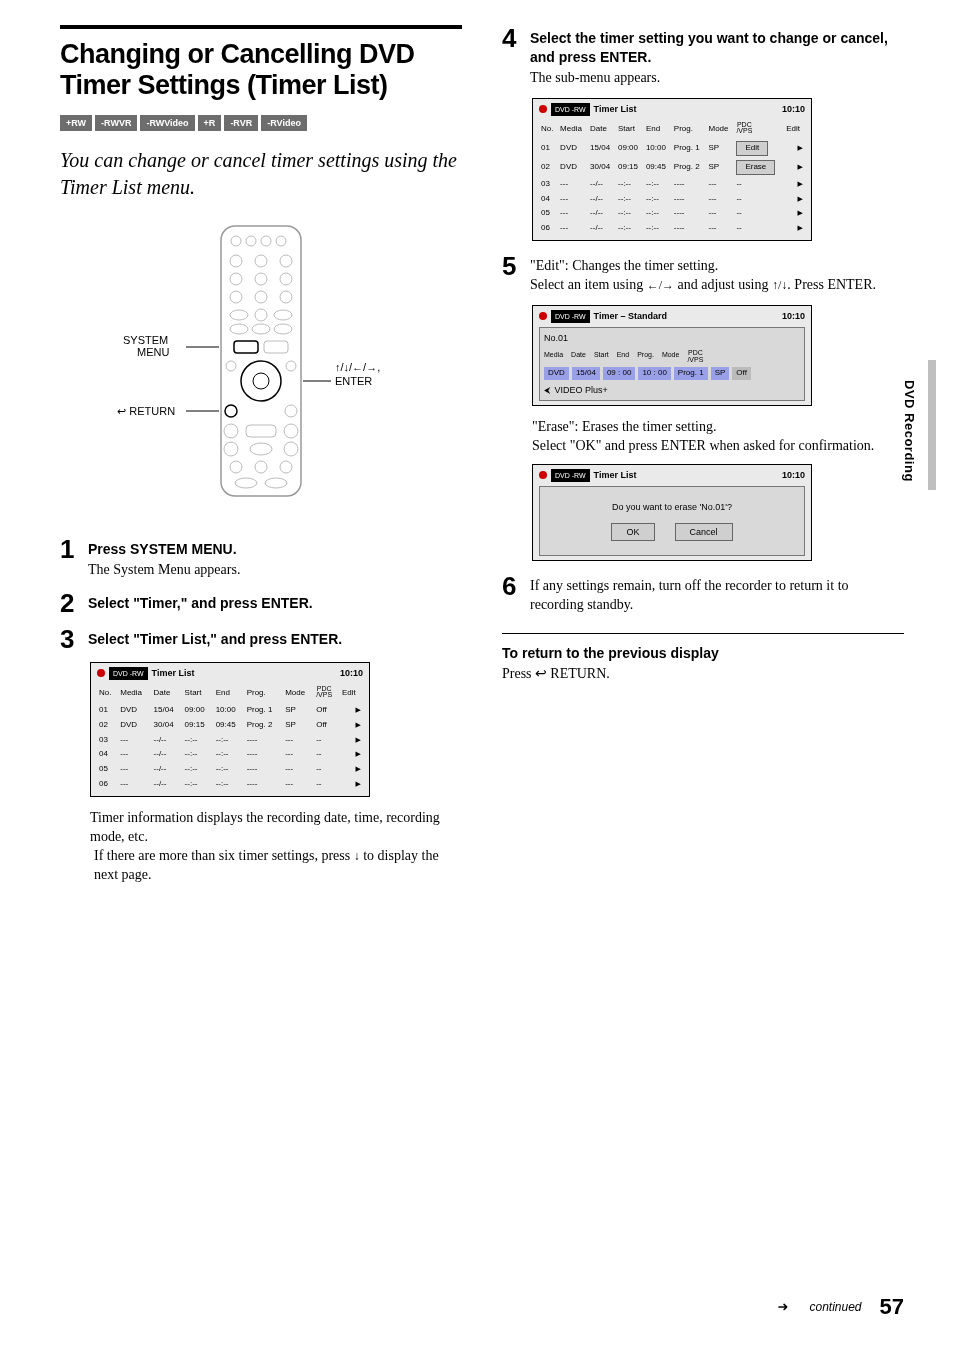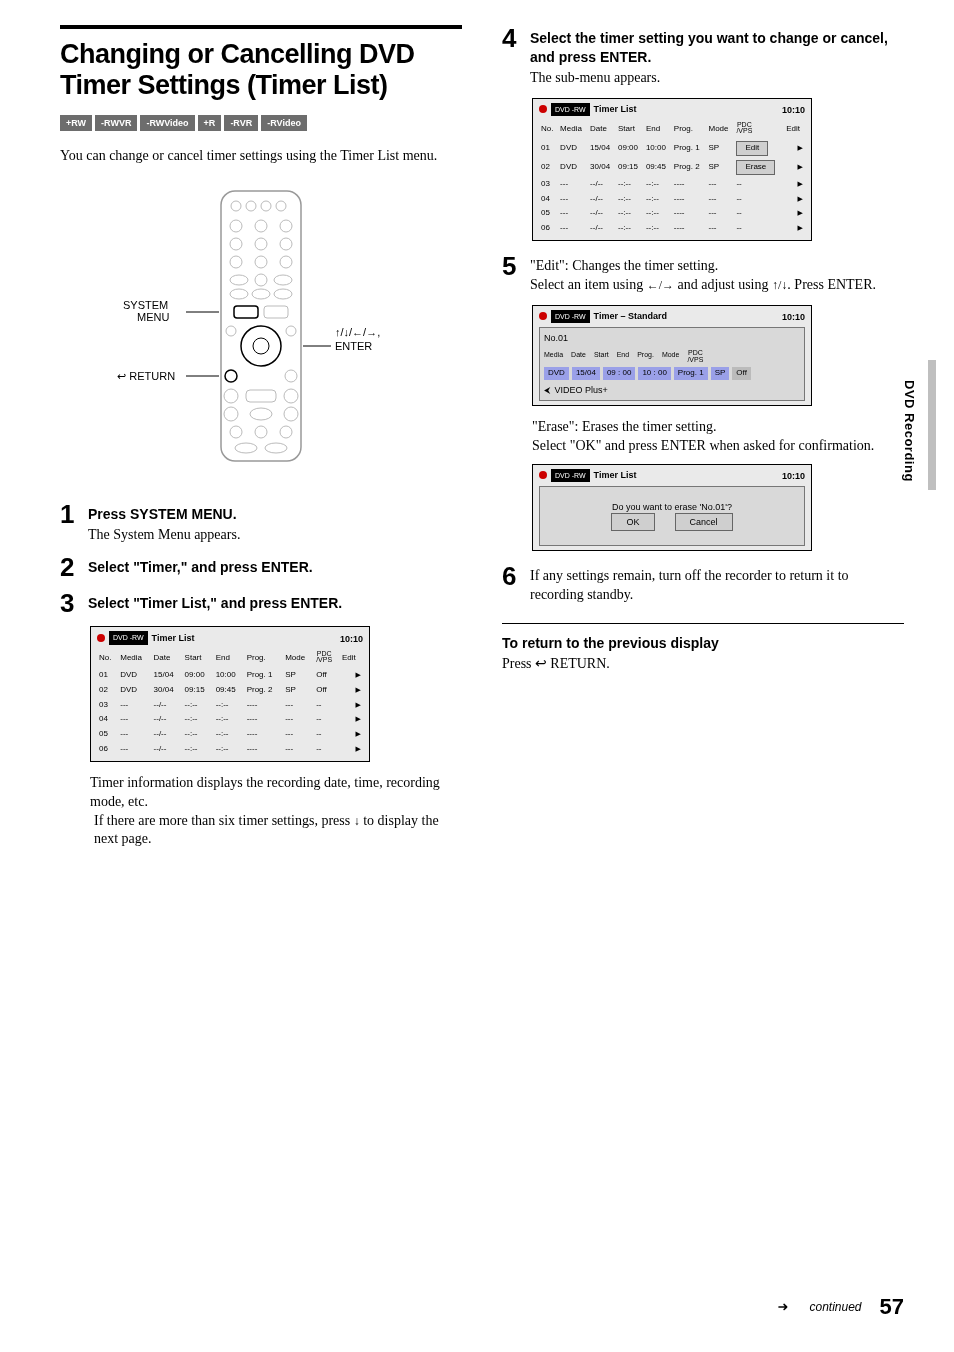--- a/index.html
+++ b/index.html
@@ -15,56 +15,56 @@
   }
   .page { display: flex; padding: 25px 50px 30px 60px; gap: 40px; }
   .col { flex: 1 1 0; }
   .rule { border-top: 4px solid #000; margin-bottom: 10px; }
   h1 { font-size: 27px; font-weight: 900; letter-spacing: -0.5px; line-height: 1.15; margin-bottom: 14px; }
   .badges { display: flex; gap: 3px; flex-wrap: wrap; margin-bottom: 16px; }
   .badge {
     background: #6d6d6d; color: #fff; font-size: 9px; font-weight: bold;
     padding: 2px 6px; display: inline-flex; align-items: center;
   }
-  p.body { font-size: 14px; margin-bottom: 12px; font-family: Georgia, 'Times New Roman', serif; }
+  p.body { font-size: 20px; margin-bottom: 12px; font-family: Georgia, 'Times New Roman', serif; font-style: italic; }
   p.sub { font-size: 14px; font-family: Georgia, 'Times New Roman', serif; }
   .remote-wrap { text-align: center; margin: 20px 0 30px; }
   .remote-svg { width: 300px; height: 280px; }
   .step { display: flex; gap: 10px; margin-bottom: 10px; align-items: flex-start; }
   .step-num { font-size: 26px; font-weight: 900; font-family: Arial, sans-serif; line-height: 1; min-width: 18px; }
   .step-body { flex: 1; padding-top: 4px; }
   .step-title { font-weight: bold; font-size: 14px; margin-bottom: 2px; }
   .step-text { font-size: 14px; font-family: Georgia, 'Times New Roman', serif; }
 
   .osd {
     border: 1px solid #000; background: #eaeaea; font-size: 9px;
     width: 280px; margin: 8px 0 12px 30px; padding: 4px 6px;
   }
-  .osd-header { display: flex; align-items: flex-end; justify-content: space-between; margin-bottom: 4px; }
+  .osd-header { display: flex; align-items: flex-start; justify-content: space-between; margin-bottom: 4px; }
   .osd-header-left { display: flex; align-items: center; gap: 4px; }
   .rec-dot { width: 8px; height: 8px; border-radius: 50%; background: #c00; display: inline-block; }
   .dvd-rw-badge { background:#000; color:#fff; font-size:7px; padding:1px 3px; border:1px solid #000; }
   .osd-title { font-weight: bold; }
   .osd-clock { font-weight: bold; }
   .osd table { width: 100%; border-collapse: collapse; font-size: 8px; }
   .osd th, .osd td { text-align: left; padding: 2px 2px; }
   .osd th { font-weight: normal; }
   .osd tr.row td { border: none; }
   .osd td.arrow { text-align: right; }
   .arrow-r::after { content: "▶"; font-size: 7px; display:inline-block; }
   .menu-box { border:1px solid #666; background:#cfcfcf; padding:1px 8px; font-size:8px; display:inline-block; }
 
   .osd-inner { border:1px solid #777; background:#d9d9d9; padding:4px; margin-top:2px; }
   .osd-inner .fieldrow { display:flex; gap:3px; margin:4px 0; }
   .chip { background:#9aa0e8; color:#000; padding:1px 4px; font-size:8px; }
   .chip.off { background:#bbb; }
   .vp-row { display:flex; align-items:center; gap:4px; margin-top:4px; }
 
   .dialog { border:1px solid #777; background:#d9d9d9; padding:14px 10px; text-align:center; margin-top:2px; }
-  .dlg-btns { display:flex; justify-content:center; gap:20px; }
+  .dlg-btns { display:flex; justify-content:center; gap:20px; margin-top:10px; }
   .dlg-btn { border:1px solid #666; padding:2px 14px; font-size:9px; background:#cfcfcf; }
 
   .side-tab {
     position: absolute; right: 36px; top: 380px;
     writing-mode: vertical-rl; font-weight: bold; font-size: 13px;
     letter-spacing: 0.5px;
   }
   .side-mark {
     position: absolute; right: 18px; top: 360px; width: 8px; height: 130px; background:#bfbfbf;
   }

